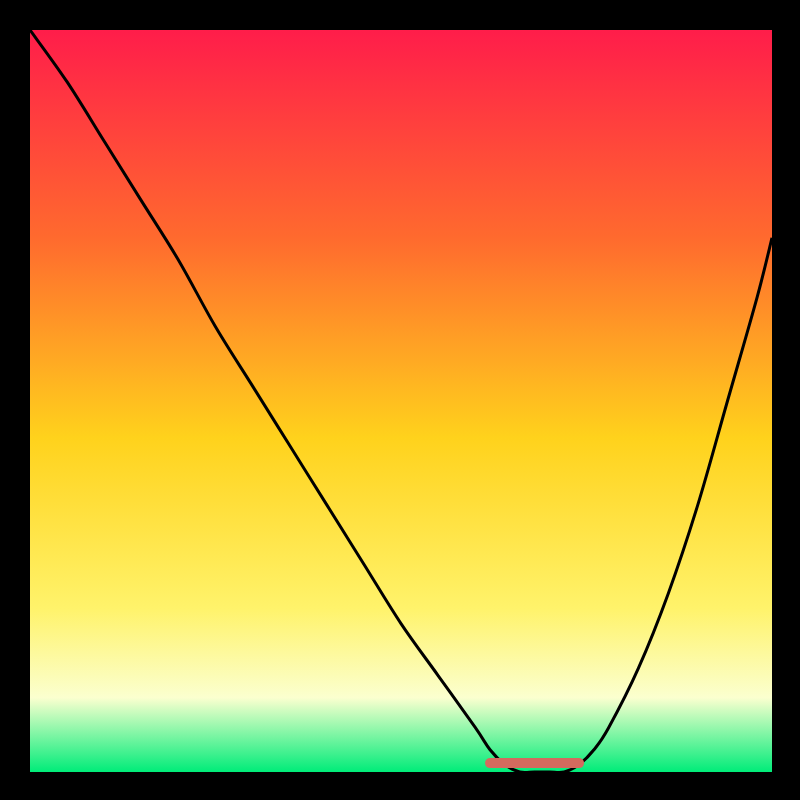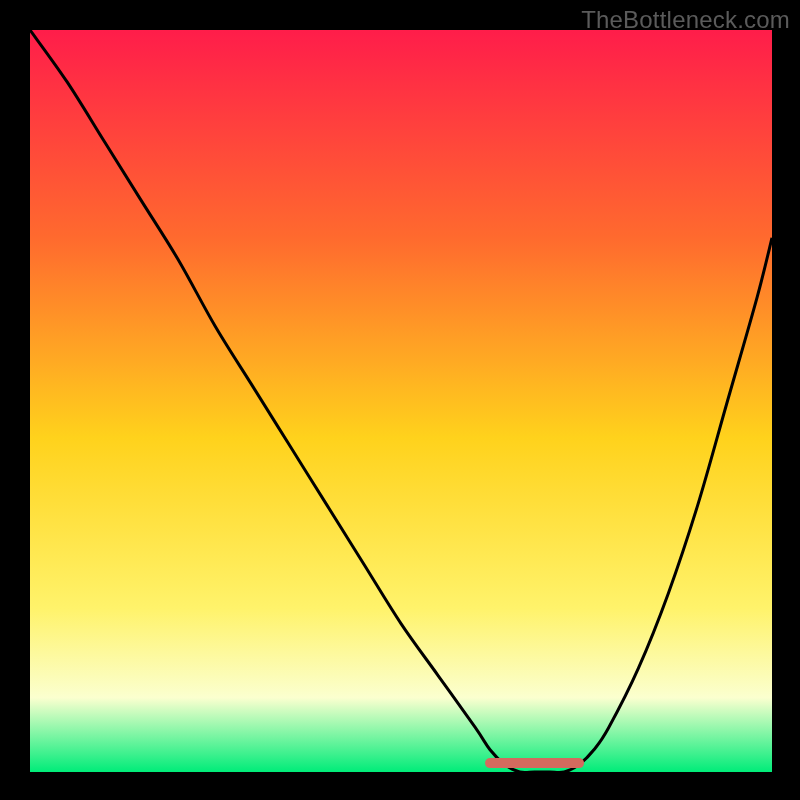--- a/index.html
+++ b/index.html
@@ -28,21 +28,20 @@
     width: 742px;
     height: 742px;
     overflow: hidden;
   }
   svg { display: block; }
 </style>
 </head>
 <body>
 
 <div class="stage">
-  <div class="watermark">TheBottleneck.com</div>
 
   <div class="plot-wrap">
     <svg id="chart-svg" width="742" height="742" viewBox="0 0 742 742">
       <defs>
         <linearGradient id="bg-grad" x1="0" y1="0" x2="0" y2="1">
             <stop offset="0%" stop-color="#ff1d4a"></stop>
             <stop offset="28.000000000000004%" stop-color="#ff6a2e"></stop>
             <stop offset="55.00000000000001%" stop-color="#ffd21c"></stop>
             <stop offset="78%" stop-color="#fff36b"></stop>
             <stop offset="90%" stop-color="#fbffcf"></stop>

